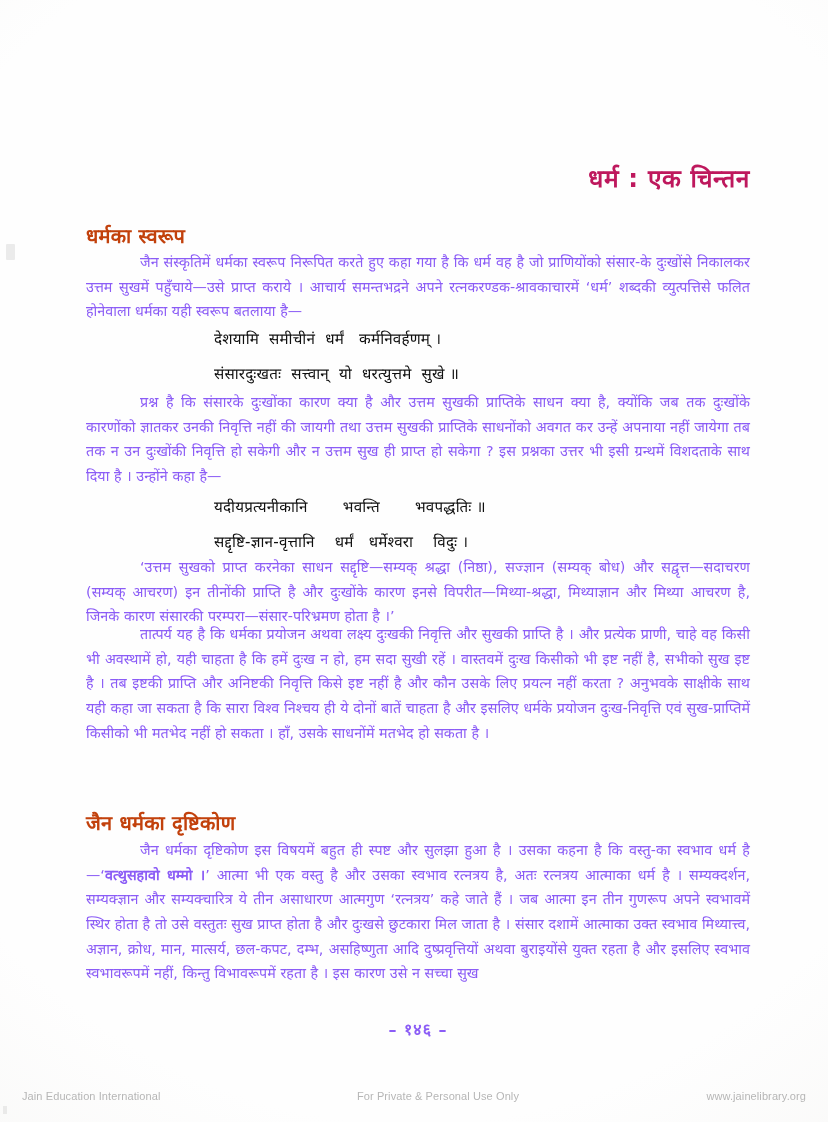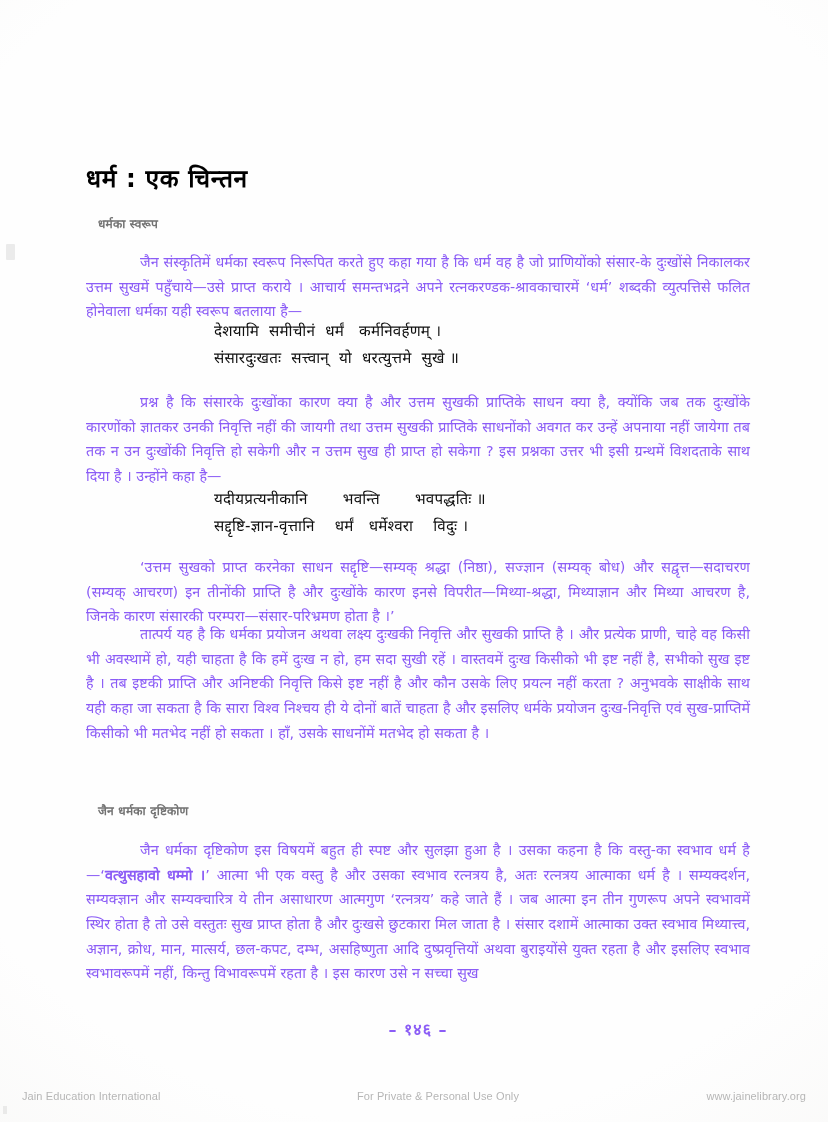--- a/index.html
+++ b/index.html
@@ -44,36 +44,35 @@
     width: 664px;
     height: 1122px;
   }
 
   
   .doc-title {
     position: absolute;
     left: 0;
     top: 148px;
     width: 664px;
-    text-align: left;
+    text-align: right;
     font-size: 24.5px;
     font-weight: 700;
     letter-spacing: 0.6px;
-    color: #000000;
+    color: #be185d;
     line-height: 1.2;
   }
 
   
   .section-heading {
-    font-size: 12px;
+    font-size: 20px;
     font-weight: 700;
-    color: #737373;
+    color: #c2410c;
     letter-spacing: 0.2px;
     line-height: 1.35;
-    margin-left: 12px;
   }
   .sec1 { position: absolute; left: 0; top: 206px; }
   .sec2 { position: absolute; left: 0; top: 793px; }
 
   
   .para {
     position: absolute;
     width: 664px;
     font-size: 14.3px;
     line-height: 24.6px;
@@ -96,20 +95,21 @@
     width: 664px;
     font-size: 15.2px;
     line-height: 27px;
     color: #0f0f0f;
     letter-spacing: 0.2px;
   }
   .verse .vline {
     display: block;
     padding-left: 128px;
     white-space: pre;
+    margin-top: 8px;
   }
   .v1 { top: 318px; }
   .v2 { top: 486px; }
 
   .bold-quote { font-weight: 700; }
 
   
   .page-number {
     position: absolute;
     left: 0;

